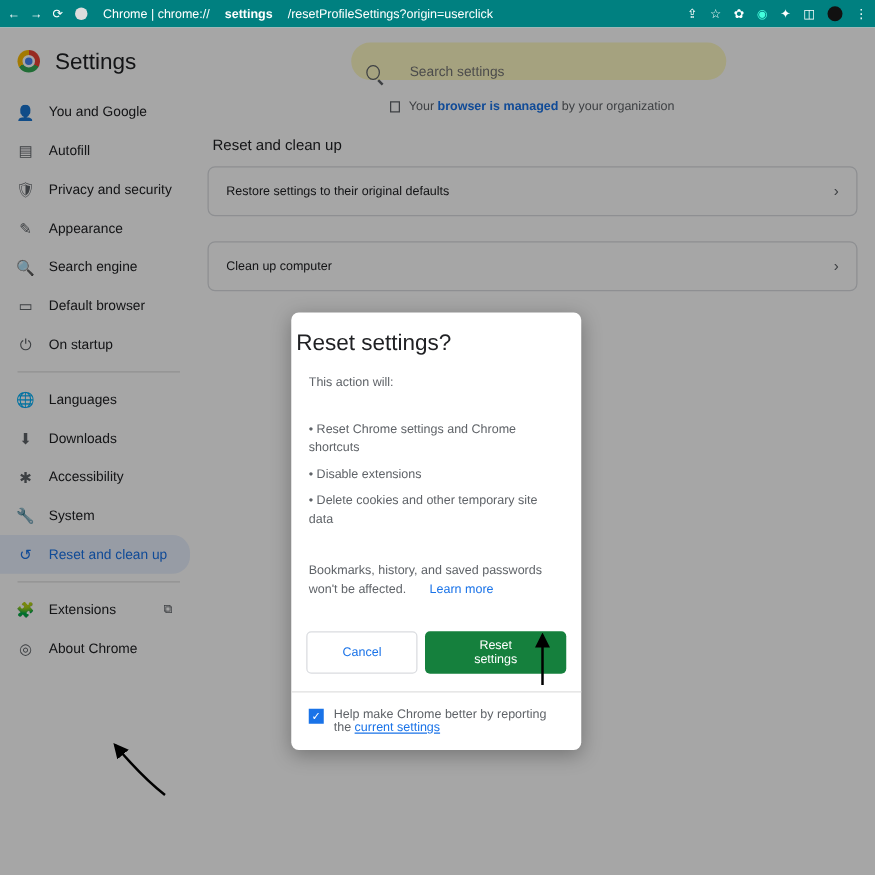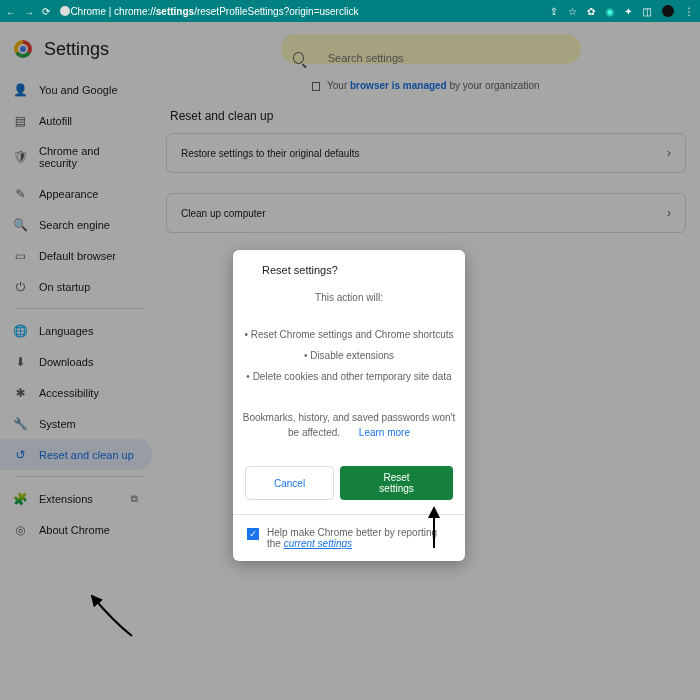--- a/index.html
+++ b/index.html
@@ -1,21 +1,21 @@
 <!DOCTYPE html>
 <html><head>
 <meta charset="utf-8">
 <style>
 * { margin: 0; padding: 0; box-sizing: border-box; font-family: Arial, sans-serif; }
 body { width: 700px; height: 700px; background: #fff; position: relative; overflow: hidden; }
 
 .titlebar { height: 22px; background: #008080; display: flex; align-items: center; padding: 0 6px; color: #fff; font-size: 10px; gap: 6px; }
 .titlebar .nav { display: flex; gap: 8px; align-items: center; }
 .titlebar .nav span { cursor: pointer; }
-.titlebar .url { display: flex; gap: 0; margin-left: 4px; }
+.titlebar .url { display: flex; gap: 12px; margin-left: 4px; }
 .titlebar .grow { flex: 1; }
 .titlebar .icons { display: flex; gap: 10px; align-items: center; }
 .chrome-circle { width: 10px; height: 10px; border-radius: 50%; background: #ddd; display:inline-block; }
 .prof-circle { width: 12px; height: 12px; border-radius: 50%; background: #111; }
 
 .page { position: absolute; top: 22px; left: 0; right: 0; bottom: 0; background: #fff; display: flex; flex-direction: column; }
 
 .header { display: flex; align-items: center; padding: 12px 14px 6px; gap: 12px; }
 .header .chrome-logo { width: 18px; height: 18px; border-radius: 50%; background: conic-gradient(#ea4335 0 120deg,#34a853 120deg 240deg,#fbbc05 240deg 360deg); position: relative; }
 .header .chrome-logo::after { content:''; position:absolute; inset:4px; border-radius:50%; background:#4285f4; border:2px solid #fff;}
@@ -40,30 +40,30 @@
 
 .main { flex: 1; padding: 0 14px 0 14px; }
 .section-title { font-size: 12px; color: #202124; padding: 14px 0 10px 4px; }
 .card { border: 1px solid #dadce0; border-radius: 6px; margin-bottom: 20px; }
 .card-row { padding: 12px 14px; font-size: 10px; color: #202124; display:flex; align-items:center; justify-content:space-between;}
 .chev { color:#5f6368; font-size:12px; }
 
 .scrim { position:absolute; inset:22px 0 0 0; background: rgba(0,0,0,0.35); }
 
 .dialog { position:absolute; width: 232px; left: 233px; top: 250px; background:#fff; border-radius: 6px; box-shadow: 0 4px 16px rgba(0,0,0,0.3); font-size: 10px; color:#5f6368; }
-.dialog .d-title { font-size: 11px; color:#202124; padding: 14px 29px 8px; }
-.dialog .d-body { padding: 0 4px 12px; line-height: 1.5; text-align: center; }
+.dialog .d-title { font-size: 18px; color:#202124; padding: 14px 4px 8px; }
+.dialog .d-body { padding: 0 14px 12px; line-height: 1.5; }
 .dialog .d-body p { margin: 6px 0; }
 .dialog .d-body a { color:#1a73e8; text-decoration:none;margin-left:16px; }
 .dialog .d-actions { display:flex; justify-content:flex-end; gap:6px; padding: 8px 12px 14px; }
 .dialog .btn { padding: 6px 28px; border-radius: 4px; font-size: 10px; border:1px solid #dadce0; background:#fff; color:#1a73e8; cursor:pointer;}
 .dialog .btn.primary { background:#15803d; color:#fff; border:none; }
 .dialog .d-foot { border-top: 1px solid #e0e0e0; padding: 12px 14px; display:flex; gap:8px; align-items:flex-start; }
 .dialog .cb { width:12px; height:12px; background:#1a73e8; display:flex; align-items:center; justify-content:center; color:#fff; font-size:9px; flex-shrink:0; margin-top:1px;}
-.dialog .d-foot a { color:#1a73e8; text-decoration:underline;font-style:italic; }
+.dialog .d-foot a { color:#1a73e8; text-decoration:underline; }
 
 .arrow1 { position:absolute; left: 84px; top: 592px; pointer-events:none; }
 .arrow2 { position:absolute; left: 422px; top: 504px; pointer-events:none; }
 </style>
 </head>
 <body>
 
 <div class="titlebar">
   <div class="nav">
     <span>←</span>
@@ -104,21 +104,21 @@
       <div class="item">
           <span class="ic">👤</span>
           <span>You and Google</span>
         </div>
       <div class="item">
           <span class="ic">▤</span>
           <span>Autofill</span>
         </div>
       <div class="item">
           <span class="ic">🛡</span>
-          <span>Chrome and security</span>
+          <span>Privacy and security</span>
         </div>
       <div class="item">
           <span class="ic">✎</span>
           <span>Appearance</span>
         </div>
       <div class="item">
           <span class="ic">🔍</span>
           <span>Search engine</span>
         </div>
       <div class="item">

